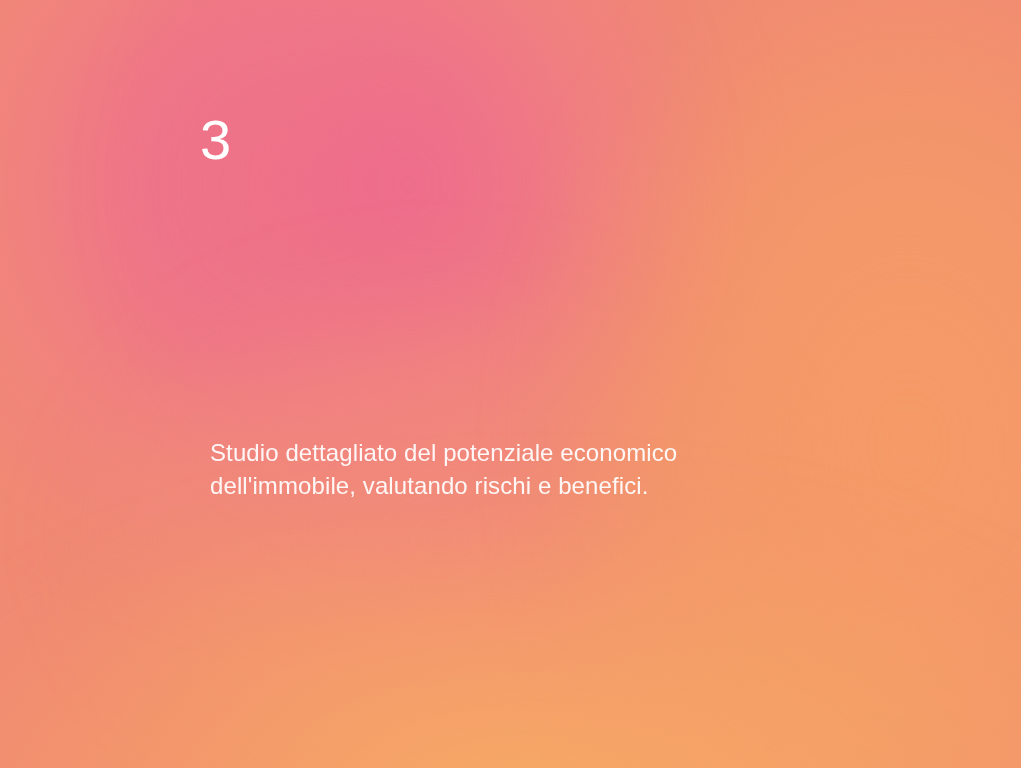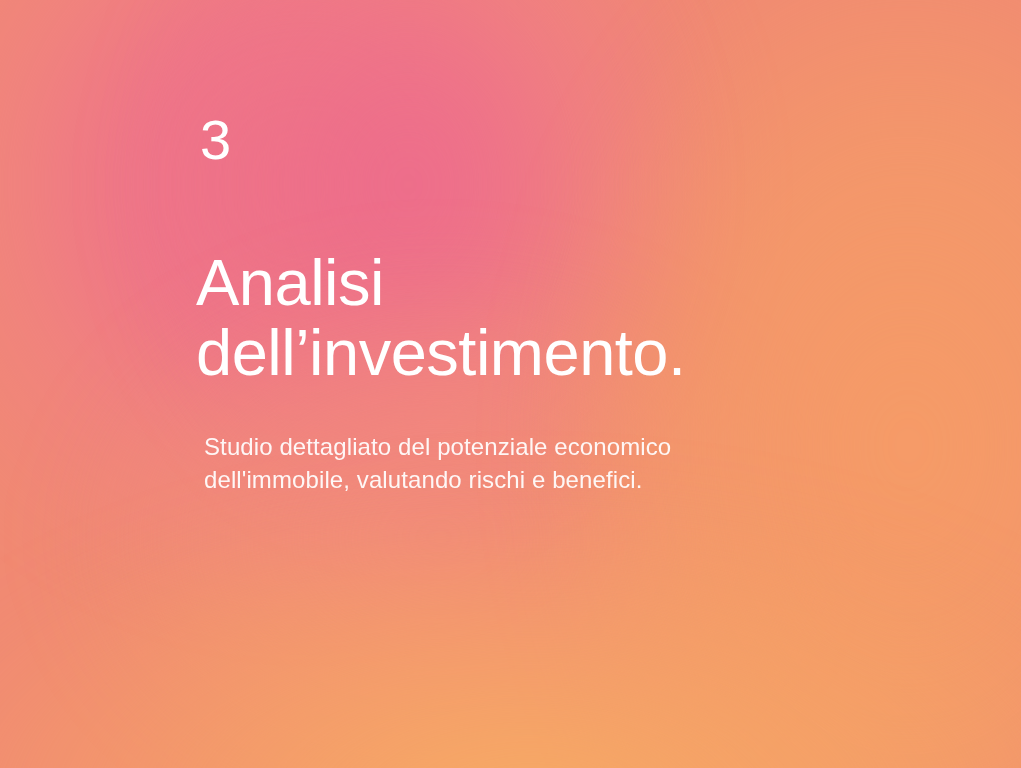--- a/index.html
+++ b/index.html
@@ -151,21 +151,21 @@
     line-height: 1.08;
     color: #ffffff;
     letter-spacing: -0.5px;
     white-space: pre-line;
   }
 
   .slide-subtitle {
     position: absolute;
     top: 428px;
     left: 2px;
-    margin: 2px;
+    margin: 8px;
     font-size: 24px;
     font-weight: 400;
     line-height: 1.38;
     color: rgba(255,255,255,0.93);
     letter-spacing: 0.1px;
     white-space: pre-line;
   }
 </style>
 </head>
 <body>
@@ -176,21 +176,19 @@
   <div class="bg-blob-pink"></div>
   <div class="bg-blob-pink2"></div>
   <div class="bg-blob-salmon"></div>
   <div class="bg-blob-orange"></div>
   <div class="bg-blob-gold"></div>
 
   <div class="content">
 
     <div class="section-number">3</div>
 
-    <h1 class="slide-title">Analisi
-dell’investimento.</h1>
 
     <p class="slide-subtitle">Studio dettagliato del potenziale economico
 dell'immobile, valutando rischi e benefici.</p>
 
   </div>
 
 </div>
 
 </body></html>

